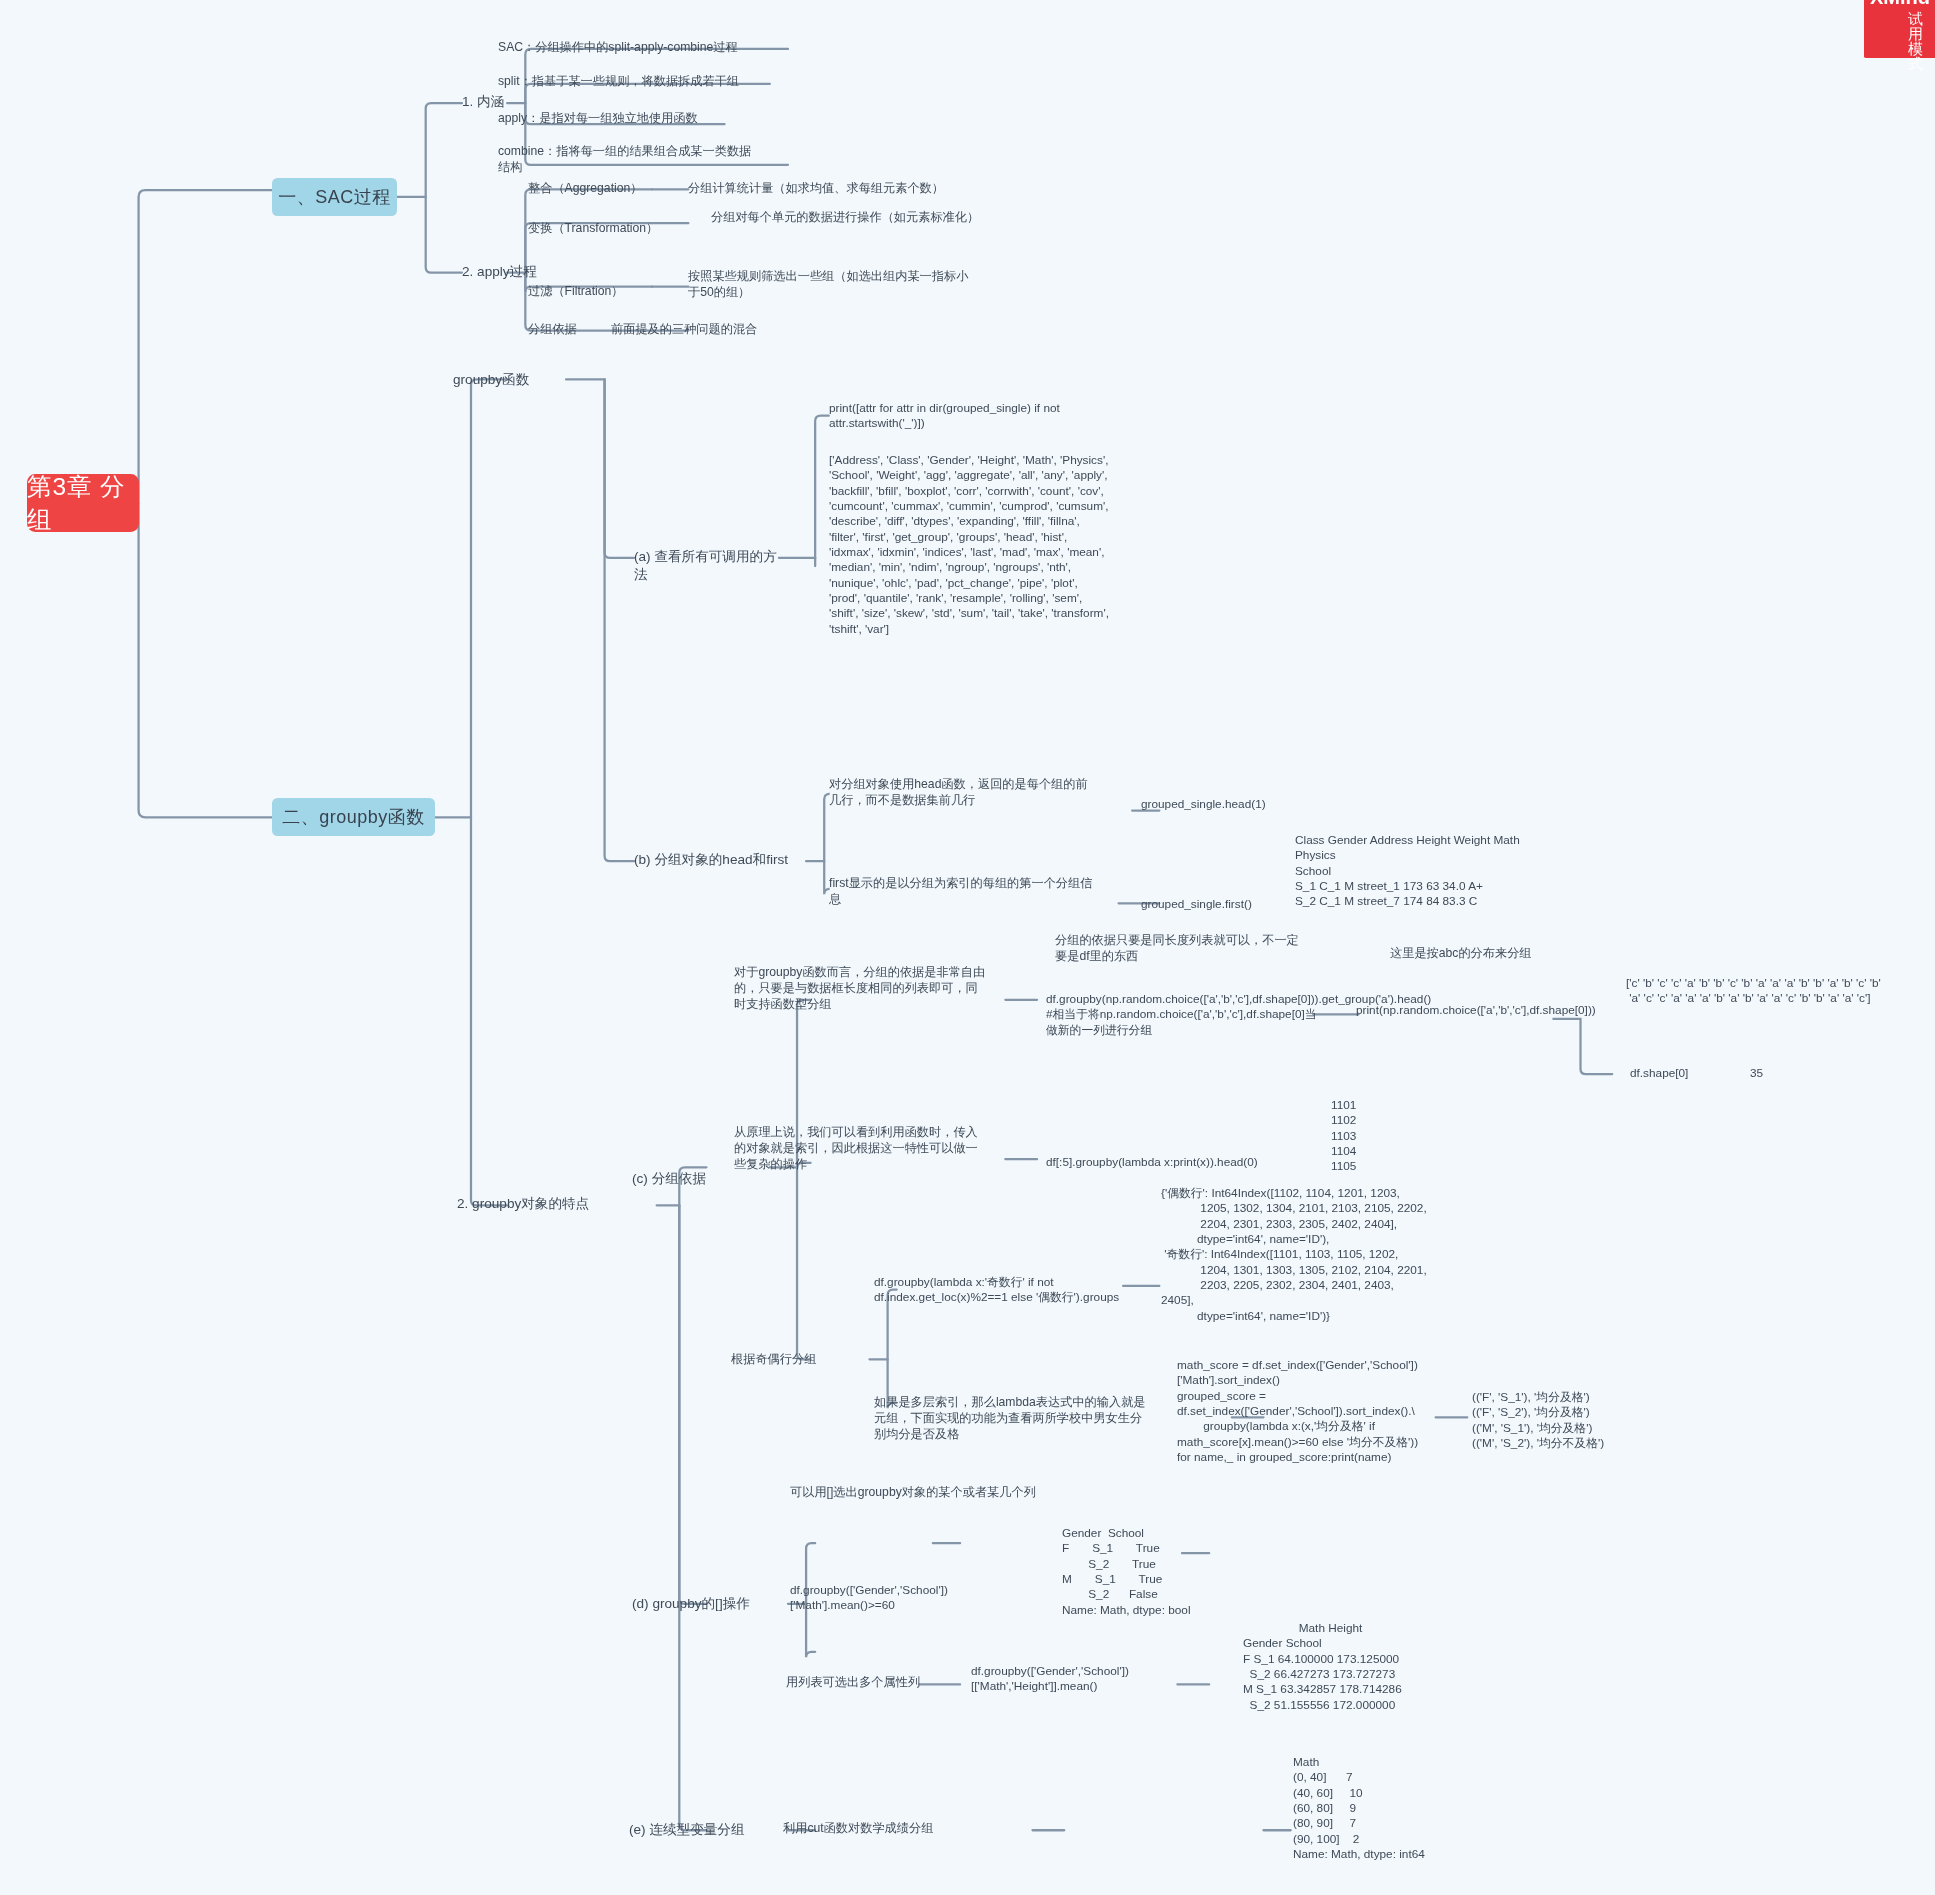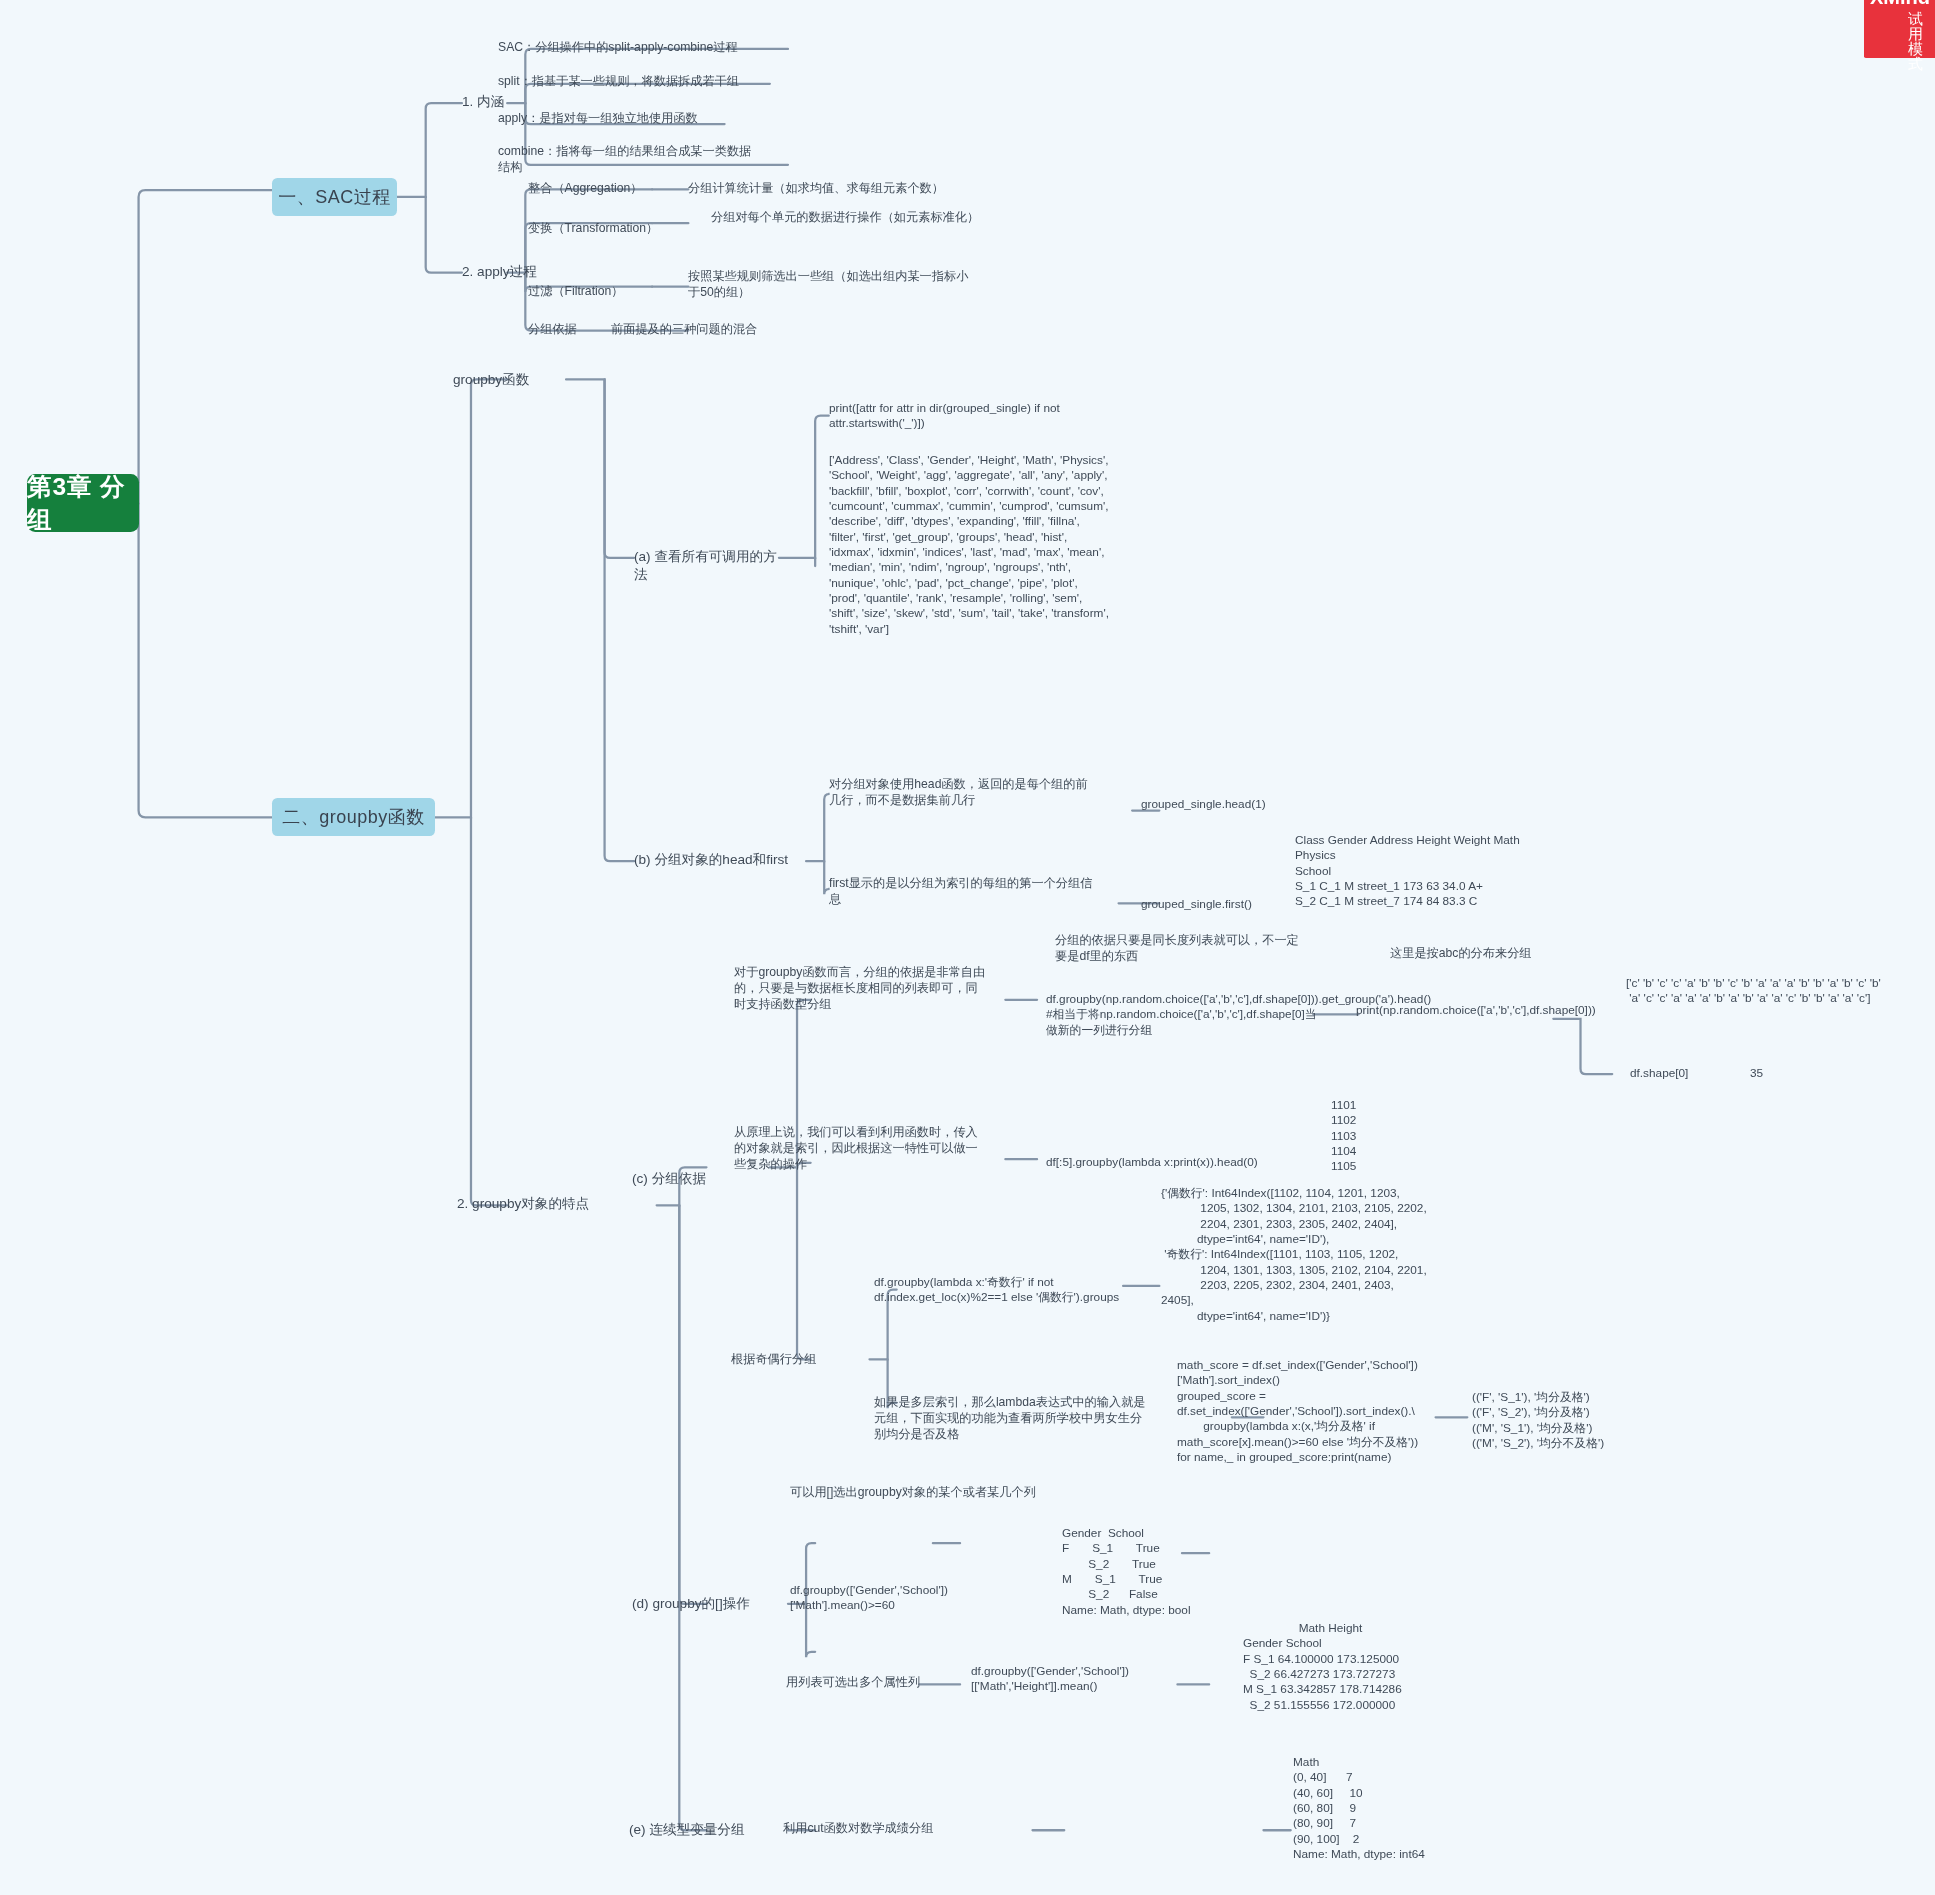--- a/index.html
+++ b/index.html
@@ -12,22 +12,22 @@
     overflow:hidden;
   }
   #canvas{position:absolute;left:0;top:0;width:1936px;height:1895px;}
   svg.links{position:absolute;left:0;top:0;width:1936px;height:1895px;pointer-events:none;}
 
   .node{position:absolute;box-sizing:border-box;}
   .txt{white-space:pre-wrap;line-height:1.30;}
 
   
   .root{
-    background:#15803d;color:#ffffff;border-radius:8.2px;
-    font-size:24.5px;font-weight:bold;
+    background:#ef4444;color:#ffffff;border-radius:8.2px;
+    font-size:24.5px;font-weight:normal;
     display:flex;align-items:center;justify-content:center;
     letter-spacing:0.9px;
   }
   
   .lvl1{
     background:#a0d6e8;border-radius:5.4px;color:#39434f;
     font-size:18px;display:flex;align-items:center;justify-content:center;
     letter-spacing:0.5px;
   }
   

